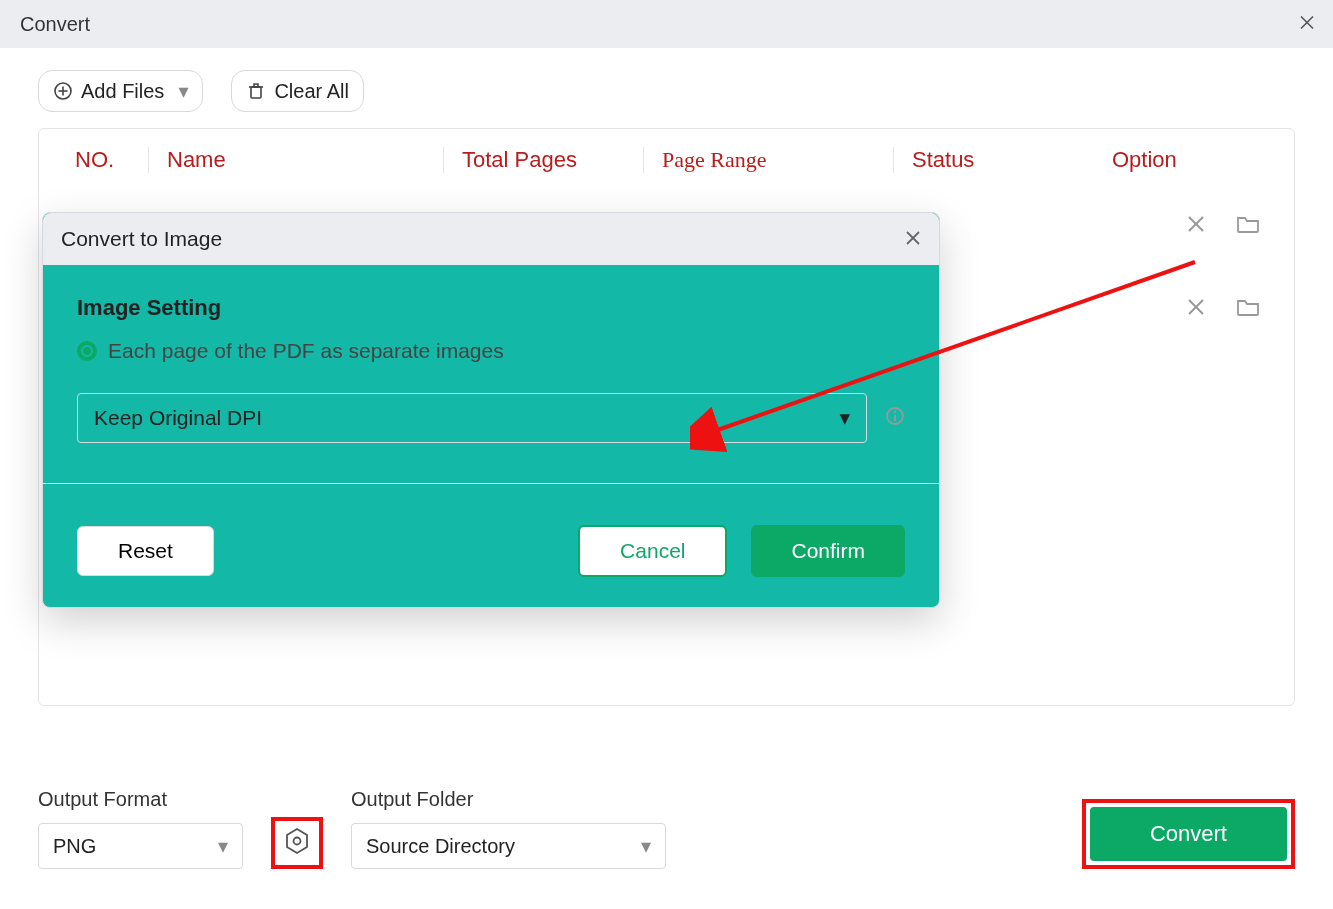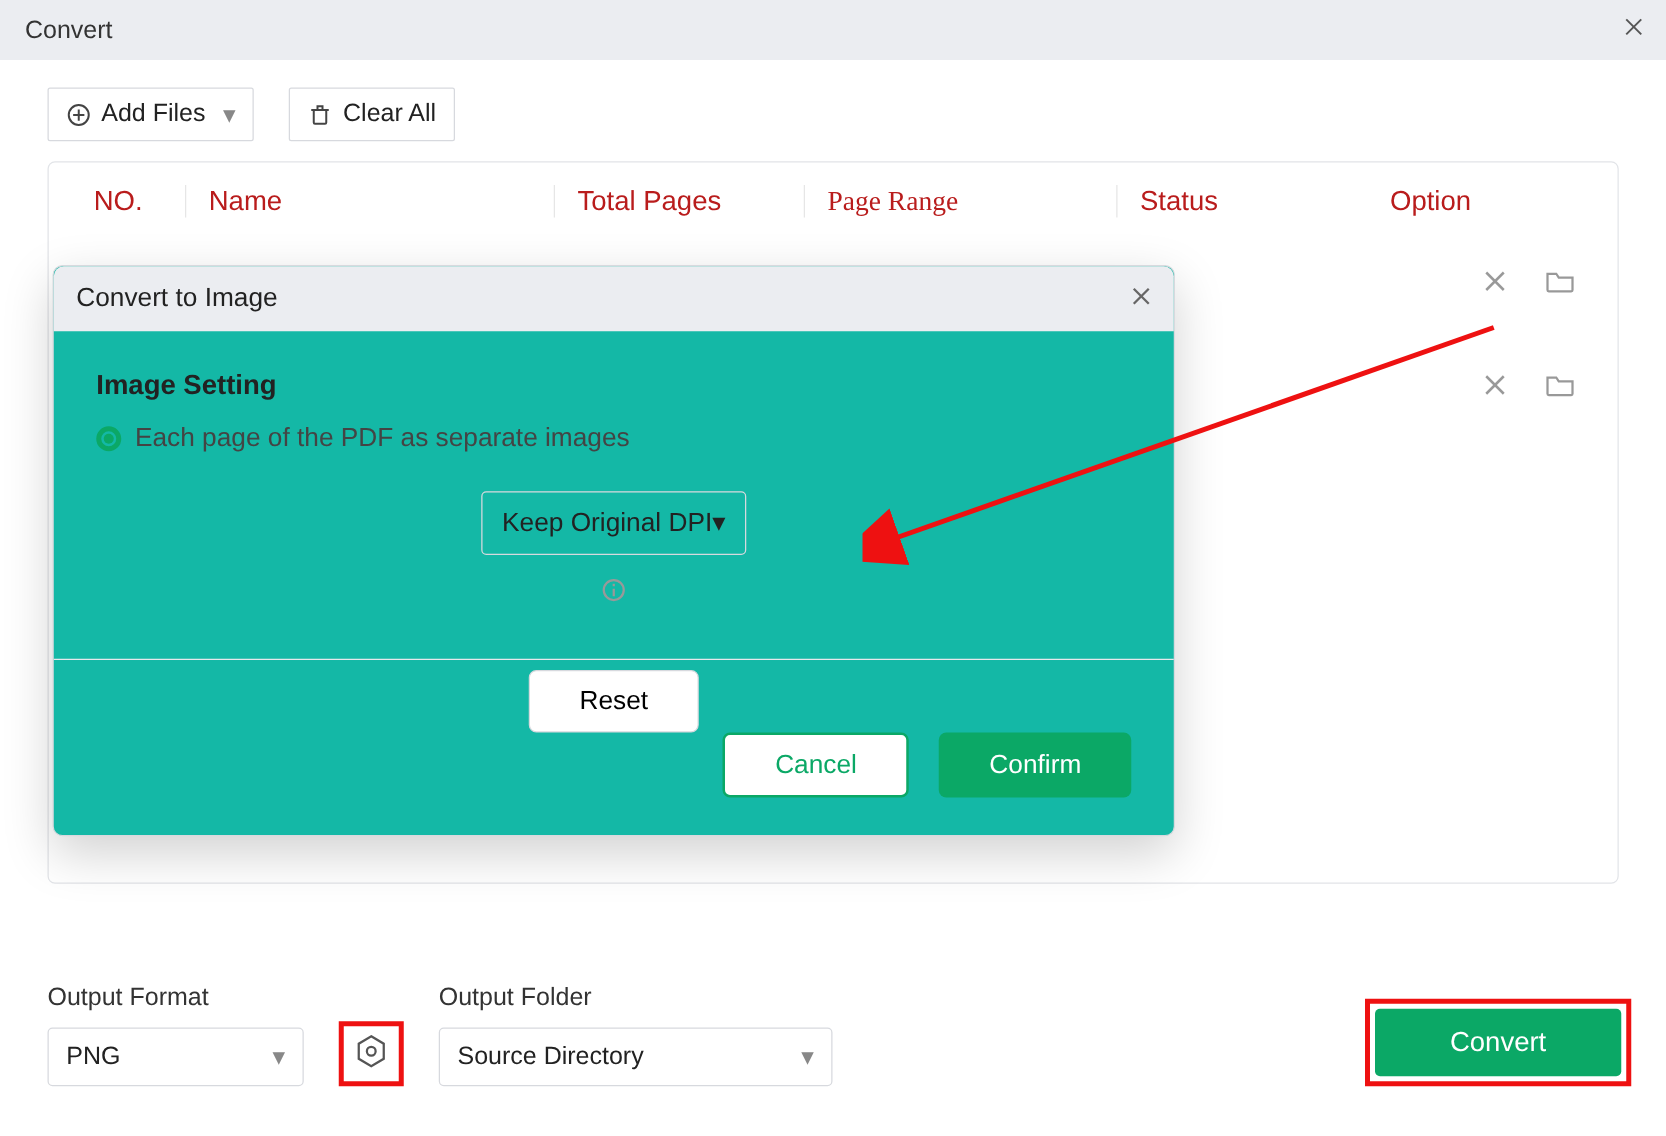--- a/index.html
+++ b/index.html
@@ -37,21 +37,21 @@
   .toolbar {
     display: flex;
     gap: 28px;
     padding: 22px 38px 16px 38px;
   }
   .btn {
     display: inline-flex;
     align-items: center;
     gap: 8px;
     border: 1px solid #d7d9de;
-    border-radius: 2px;
+    border-radius: 14px;
     background: #fff;
     padding: 8px 14px;
     font-size: 20px;
     color: #222;
     cursor: pointer;
   }
   .btn .caret {
     margin-left: 6px;
     color: #888;
   }
@@ -87,21 +87,21 @@
     gap: 30px;
     color: #888;
   }
   .row-opts.one { top: 85px; }
   .row-opts.two { top: 168px; }
 
   
   .bottom {
     position: absolute;
     left: 38px;
-    right: 28px;
+    right: 38px;
     bottom: 40px;
     display: flex;
     align-items: flex-end;
     gap: 28px;
   }
   .field-block { display: flex; flex-direction: column; gap: 12px; }
   .field-label { font-size: 20px; color: #333; }
   .select {
     display: inline-flex;
     align-items: center;
@@ -176,39 +176,38 @@
     margin-bottom: 30px;
   }
   .radio-outer {
     width: 20px; height: 20px; border-radius: 50%;
     border: 4px solid #0ba866;
     display: inline-flex; align-items: center; justify-content: center;
   }
   .radio-inner { width: 8px; height: 8px; background: #0ba866; border-radius: 50%; }
 
   .quality-row {
-    display: flex; align-items: center; gap: 18px; margin-bottom: 30px; flex-direction: column;
+    display: flex; align-items: center; gap: 18px; margin-bottom: 30px;
   }
   .quality-select {
     flex: 1;
     border: 1px solid #d7d9de;
     border-radius: 4px;
     padding: 12px 16px;
     font-size: 21px;
     display: flex; align-items: center; justify-content: space-between;
     cursor: pointer;
   }
   .info-icon { color: #888; }
 
   .modal-footer {
     border-top: 1px solid #e6e8ec;
-    padding: 8px 34px 30px 34px;
-    display: flex;
-    align-items: center;
-    flex-direction: column;
+    padding: 41px 34px 30px 34px;
+    display: flex;
+    align-items: center;
   }
   .reset-btn {
     border: 1px solid #d7d9de;
     background: #fff;
     border-radius: 6px;
     padding: 12px 40px;
     font-size: 21px;
     cursor: pointer;
   }
   .footer-right { margin-left: auto; display: flex; gap: 24px; }

